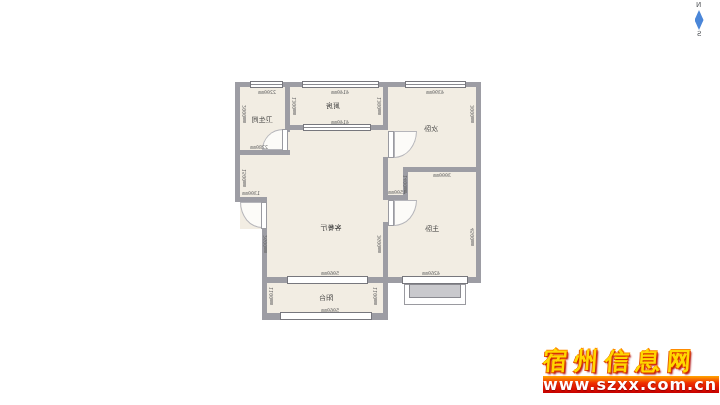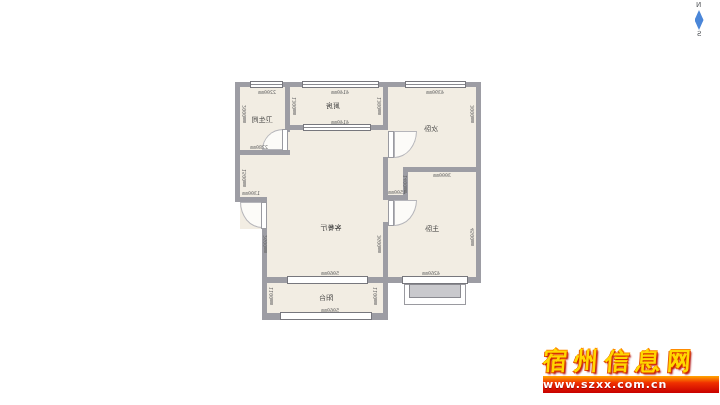--- a/index.html
+++ b/index.html
@@ -24,21 +24,21 @@
   .compass .letter{font-size:7px;color:#55585c;transform:scaleX(-1);line-height:7px;}
   .compass .arrow{width:9px;height:20px;background:#4a86d8;
        clip-path:polygon(50% 0,100% 50%,50% 100%,0 50%);}
   .watermark{position:absolute;left:543px;top:348px;width:176px;}
   .wm-title{font-weight:bold;font-size:24px;line-height:27px;letter-spacing:7px;color:#ffd800;
        white-space:nowrap;transform:skewX(-4deg);
        text-shadow:1px 1px 0 #d42b00,-1px 1px 0 #e85600,1px -1px 0 #ff8a00,2px 2px 2px #a00;}
   .wm-bar{margin-top:1px;height:17px;width:176px;overflow:hidden;
        background:linear-gradient(180deg,#ffa600 0%,#f03000 40%,#c80000 100%);
        display:flex;align-items:center;}
-  .wm-bar span{font-weight:bold;font-size:11px;letter-spacing:1px;color:#fff;white-space:nowrap;
+  .wm-bar span{font-weight:bold;font-size:16px;letter-spacing:1px;color:#fff;white-space:nowrap;
        text-shadow:0 1px 1px #900;}
 </style>
 </head>
 <body>
 
 <div class="canvas">
 
   <div class="plan">
     <div id="bg-layer">
         <div class="bg" style="left: 5px; top: 5px; width: 236px; height: 110px;"></div>

